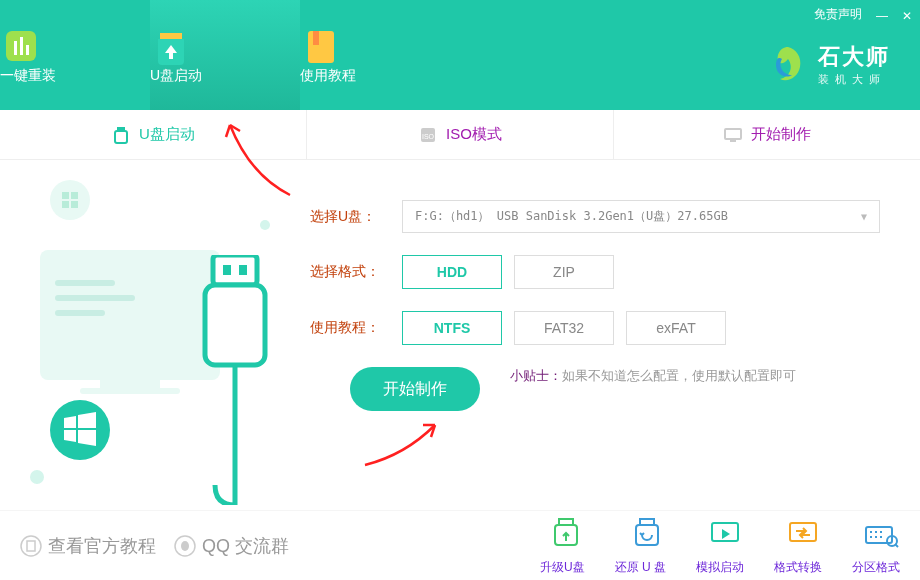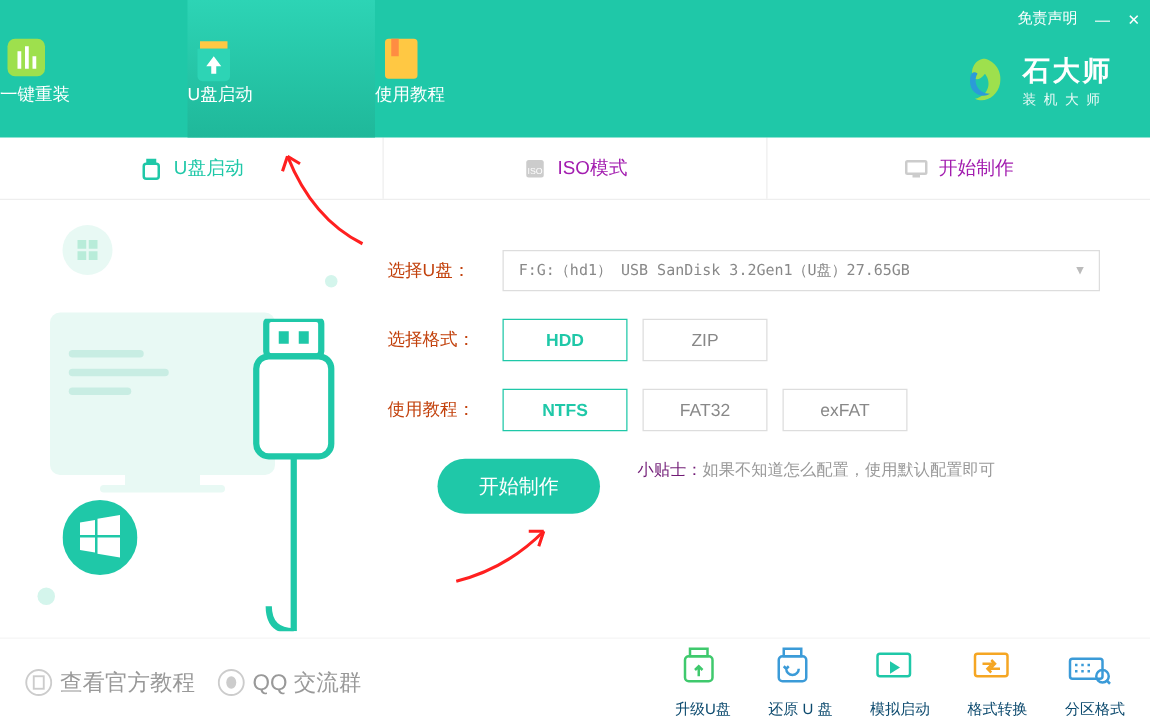--- a/index.html
+++ b/index.html
@@ -33,21 +33,21 @@
 .opt.selected{border-color:#1fc8a8;color:#1fc8a8;font-weight:700}
 .action-row{display:flex;gap:30px;margin-top:10px}
 .start-btn{width:130px;height:44px;background:#1fc8a8;color:#fff;border-radius:22px;display:flex;align-items:center;justify-content:center;font-size:16px;cursor:pointer;margin-left:40px}
 .tip{font-size:13px;color:#999}
 .tip-label{color:#701a75}
 .bottom{height:70px;display:flex;align-items:center;padding:0 20px;border-top:1px solid #f5f5f5}
 .bot-left{display:flex;gap:18px}
 .bot-link{display:flex;align-items:center;gap:6px;color:#999;font-size:18px;cursor:pointer}
 .bot-link svg{width:22px;height:22px}
 .bot-right{margin-left:auto;display:flex;gap:30px}
-.tool-item{display:flex;flex-direction:column;align-items:flex-start;gap:6px;cursor:pointer;color:#0c4a6e;font-size:12px}
+.tool-item{display:flex;flex-direction:column;align-items:flex-end;gap:6px;cursor:pointer;color:#6d28d9;font-size:12px}
 .tool-item svg{width:38px;height:38px}
 .arrow{position:absolute;pointer-events:none}
 .arrow1{left:220px;top:115px}
 .arrow2{left:355px;top:415px}
 .ill-monitor{position:absolute;left:30px;top:80px;width:220px;height:180px}
 .ill-usb{position:absolute;left:195px;top:95px}
 .ill-win{position:absolute;left:50px;top:240px}
 .ill-dot{position:absolute;border-radius:50%}
 </style>
 </head>

